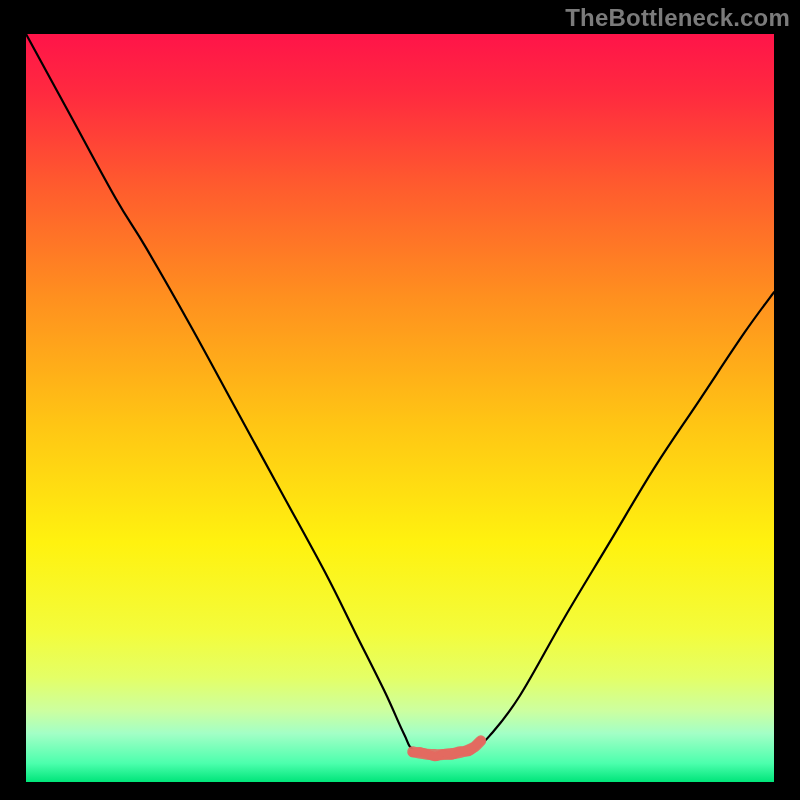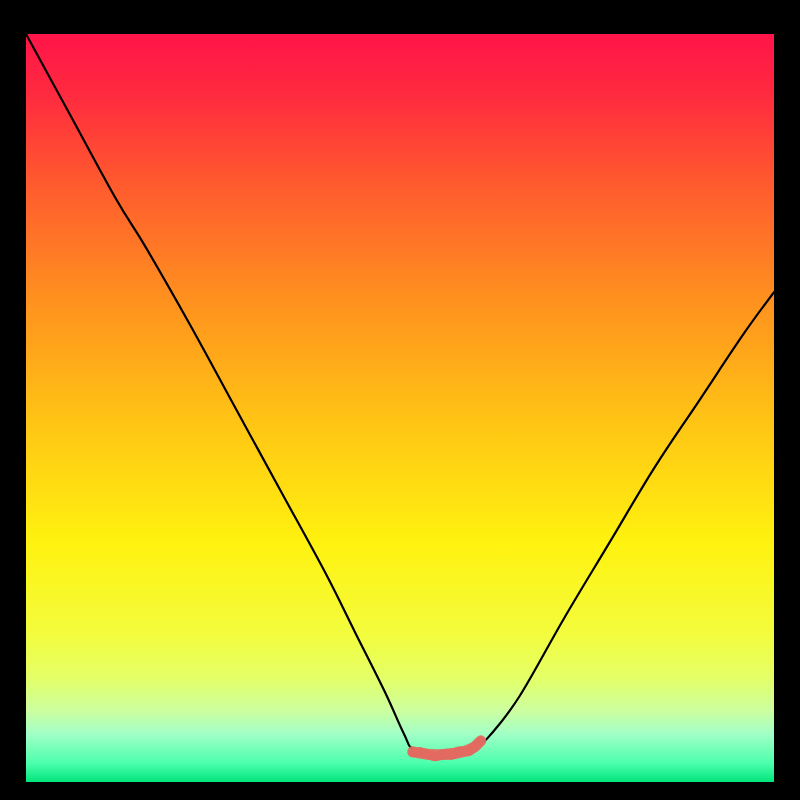--- a/index.html
+++ b/index.html
@@ -21,20 +21,21 @@
     top: 34px;
     width: 748px;
     height: 748px;
   }
   .plot svg { display: block; }
 </style>
 </head>
 <body>
 
 <div class="wrap">
+  <div class="watermark">TheBottleneck.com</div>
   <div class="plot">
     <svg id="chart-svg" xmlns="http://www.w3.org/2000/svg" width="748" height="748" viewBox="0 0 748 748">
         <defs>
           <linearGradient id="bg-grad" x1="0" y1="0" x2="0" y2="1">
             <stop offset="0%" stop-color="#ff1449"></stop>
             <stop offset="8%" stop-color="#ff2a3f"></stop>
             <stop offset="20%" stop-color="#ff5a2e"></stop>
             <stop offset="35%" stop-color="#ff8f1f"></stop>
             <stop offset="52%" stop-color="#ffc514"></stop>
             <stop offset="68%" stop-color="#fff20f"></stop>

